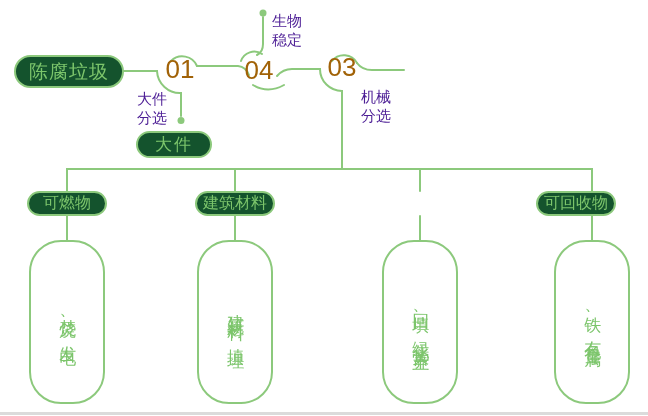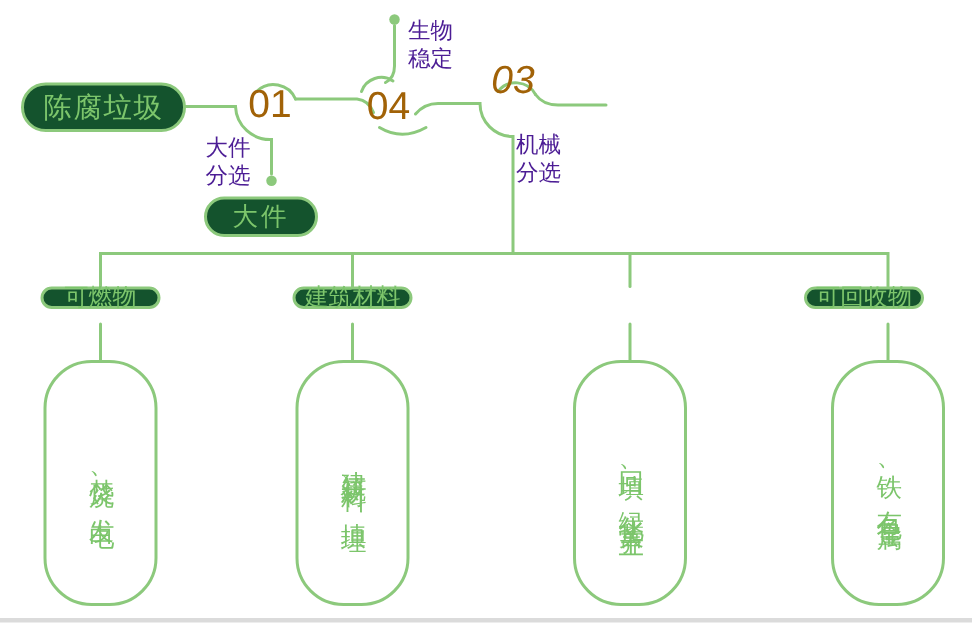--- a/index.html
+++ b/index.html
@@ -8,21 +8,21 @@
     font-family:"Liberation Sans","DejaVu Sans",sans-serif;
   }
   .canvas svg{position:absolute;left:0;top:0;width:648px;height:416px;}
   .abs{position:absolute;box-sizing:border-box;}
   .pill{
     border:2px solid #8CC97C;border-radius:17px;color:#7CC56B;
     display:flex;align-items:center;justify-content:center;background:#14532d;
   }
   .pill-root{left:14px;top:55px;width:110px;height:33px;font-size:19px;letter-spacing:1px;}
   .pill-dajian{left:136px;top:131px;width:76px;height:27px;font-size:17px;border-radius:14px;letter-spacing:2px;}
-  .pill-cat{top:191px;width:80px;height:15px;font-size:16px;border-radius:13px;}
+  .pill-cat{top:191px;width:80px;height:25px;font-size:16px;border-radius:13px;}
   .num{
     position:absolute;color:#a16207;font-size:26px;line-height:26px;
     width:40px;text-align:center;font-weight:400;
   }
   .plabel{
     position:absolute;color:#4c1d95;font-size:15px;line-height:19px;
     white-space:pre-line;font-weight:500;
   }
   .outbox{
     top:240px;width:76px;height:164px;border:2px solid #8CC97C;border-radius:32px;
@@ -61,27 +61,27 @@
       <path d="M592 216 V240"></path>
     </g>
     <circle cx="181" cy="120.5" r="3.5" fill="#8CC97C"></circle>
     <circle cx="263" cy="13" r="3.5" fill="#8CC97C"></circle>
   </svg>
 
   <div class="abs pill pill-root">陈腐垃圾</div>
 
   <span class="num" style="left:160px;top:56px;">01</span>
   <span class="num" style="left:239px;top:57px;">04</span>
-  <span class="num" style="left:322px;top:40px;font-style:italic;">03</span>
+  <span class="num" style="left:322px;top:54px;">03</span>
 
   <div class="plabel" style="left:272px;top:11px;">生物
 稳定</div>
   <div class="plabel" style="left:137px;top:89px;">大件
 分选</div>
-  <div class="plabel" style="left:344px;top:87px;">机械
+  <div class="plabel" style="left:361px;top:87px;">机械
 分选</div>
 
   <div class="abs pill pill-dajian">大件</div>
 
   <div class="abs pill pill-cat c1">可燃物</div>
   <div class="abs pill pill-cat c2">建筑材料</div>
   <div class="abs pill pill-cat c4">可回收物</div>
 
   <div class="abs outbox b1">
     <div class="vtext">焚烧、发电</div>

